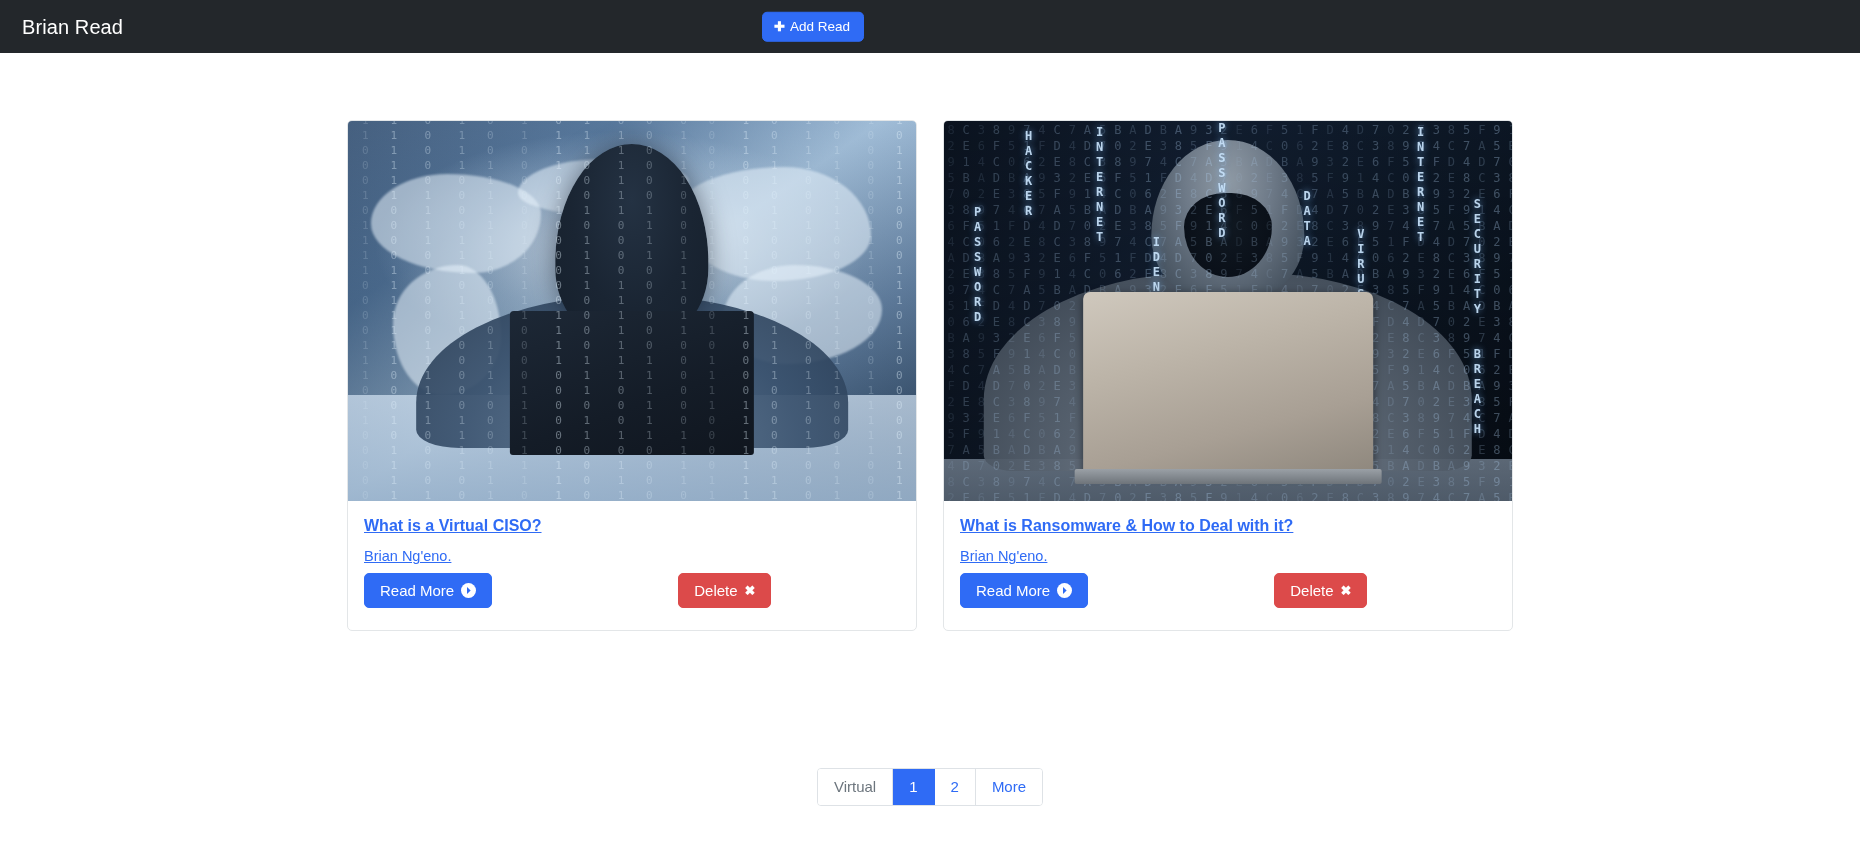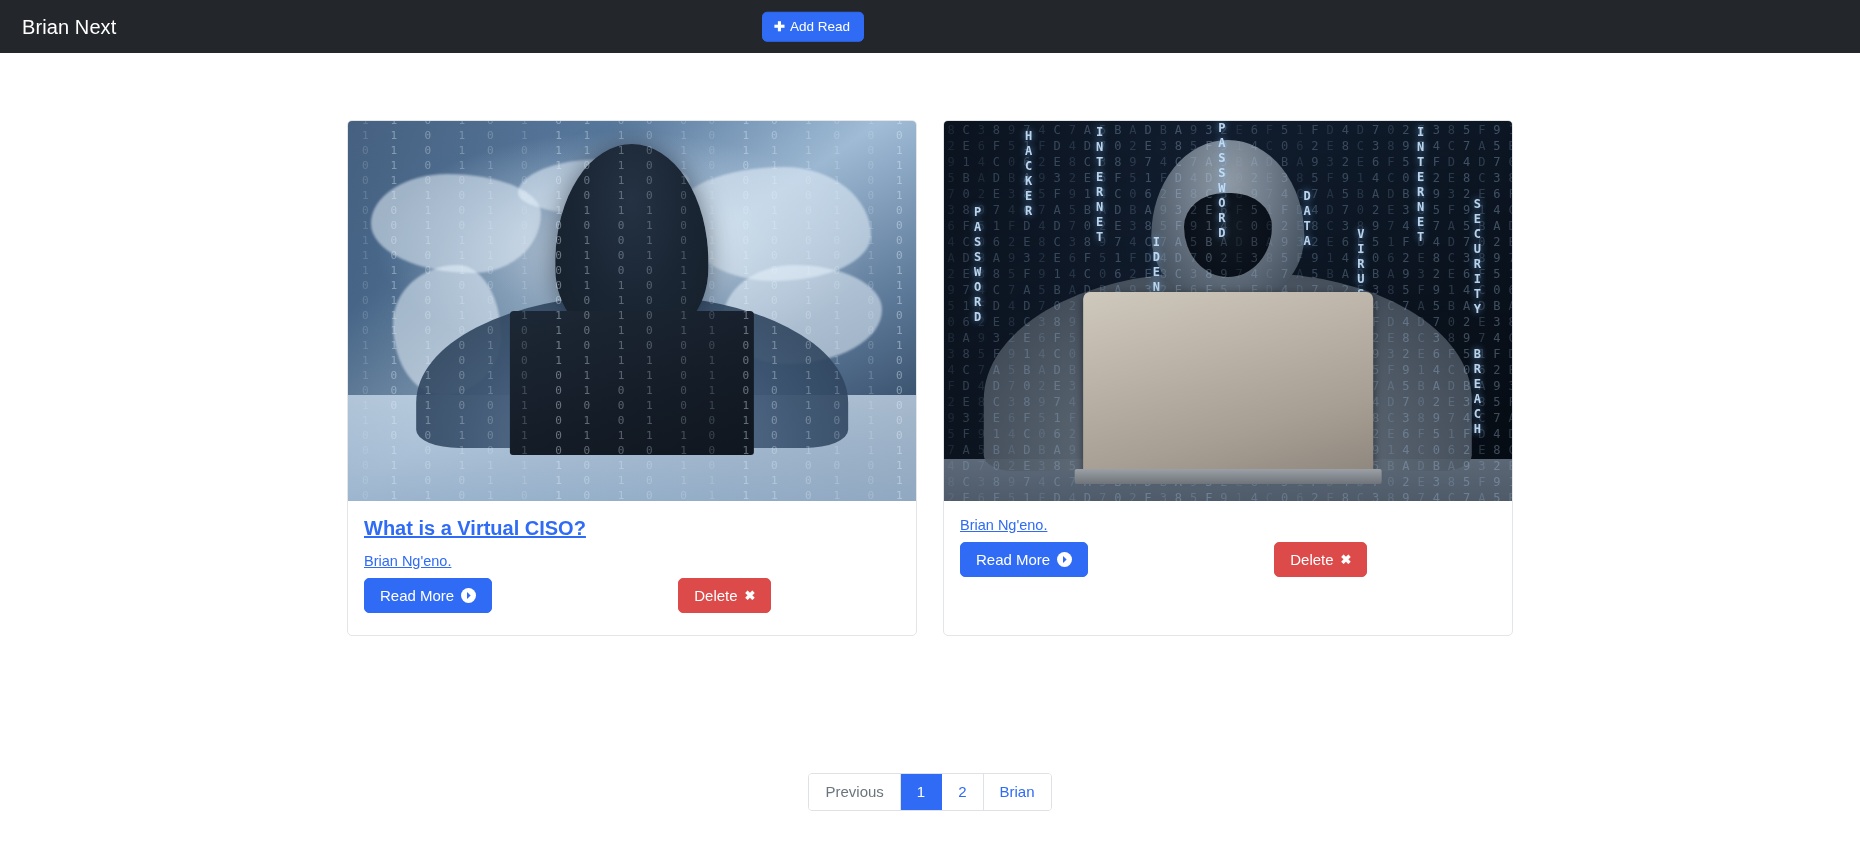--- a/index.html
+++ b/index.html
@@ -114,21 +114,21 @@
     display: block;
     position: relative;
     overflow: hidden;
   }
   .card-body {
     padding: 16px 16px 22px 16px;
   }
   .card-title {
     display: inline-block;
     color: #2f6bf5;
-    font-size: 20px;
+    font-size: 16px;
     text-decoration: underline;
     font-weight: 700;
     cursor: pointer;
     margin: 0 0 13px 0;
     line-height: 1.15;
   }
   .card-author {
     display: block;
     color: #2f6bf5;
     font-size: 14.5px;
@@ -315,21 +315,21 @@
   }
   .desk-2 {
     position:absolute; left:0; right:0; bottom:0; height: 11%;
     background: linear-gradient(180deg, rgba(120,134,150,.75), rgba(86,99,114,.9));
   }
 </style>
 </head>
 <body>
 
 <div class="navbar">
-  <div class="brand">Brian Next</div>
+  <div class="brand">Brian Read</div>
 
   <div class="nav-center">
     <button class="btn-add">
       <span class="plus-icon">✚</span>
       <span>Add Read</span>
     </button>
   </div>
 
 </div>
 
@@ -1949,20 +1949,21 @@
 E
 A
 C
 H</div>
             </div>
           <div class="laptop-2"></div>
           <div class="laptop-2-base"></div>
         </div>
       </div>
       <div class="card-body">
+        <a class="card-title">What is Ransomware &amp; How to Deal with it?</a>
         <a class="card-author">Brian Ng'eno.</a>
         <div class="card-actions">
           <button class="btn-read">
             <span>Read More</span>
             <svg class="circle-arrow" viewBox="0 0 16 16">
               <circle cx="8" cy="8" r="8" fill="#ffffff"></circle>
               <path d="M6.4 4.3 L10.3 8 L6.4 11.7 Z" fill="#2f6bf5"></path>
             </svg>
           </button>
           <button class="btn-delete">
@@ -1971,18 +1972,18 @@
           </button>
         </div>
       </div>
     </div>
 
   </div>
 </div>
 
 <div class="pagination-wrap">
   <div class="pagination">
-    <div class="page-item disabled">Previous</div>
+    <div class="page-item disabled">Virtual</div>
     <div class="page-item active">1</div>
     <div class="page-item">2</div>
-    <div class="page-item">Brian</div>
+    <div class="page-item">More</div>
   </div>
 </div>
 
 </body></html>

